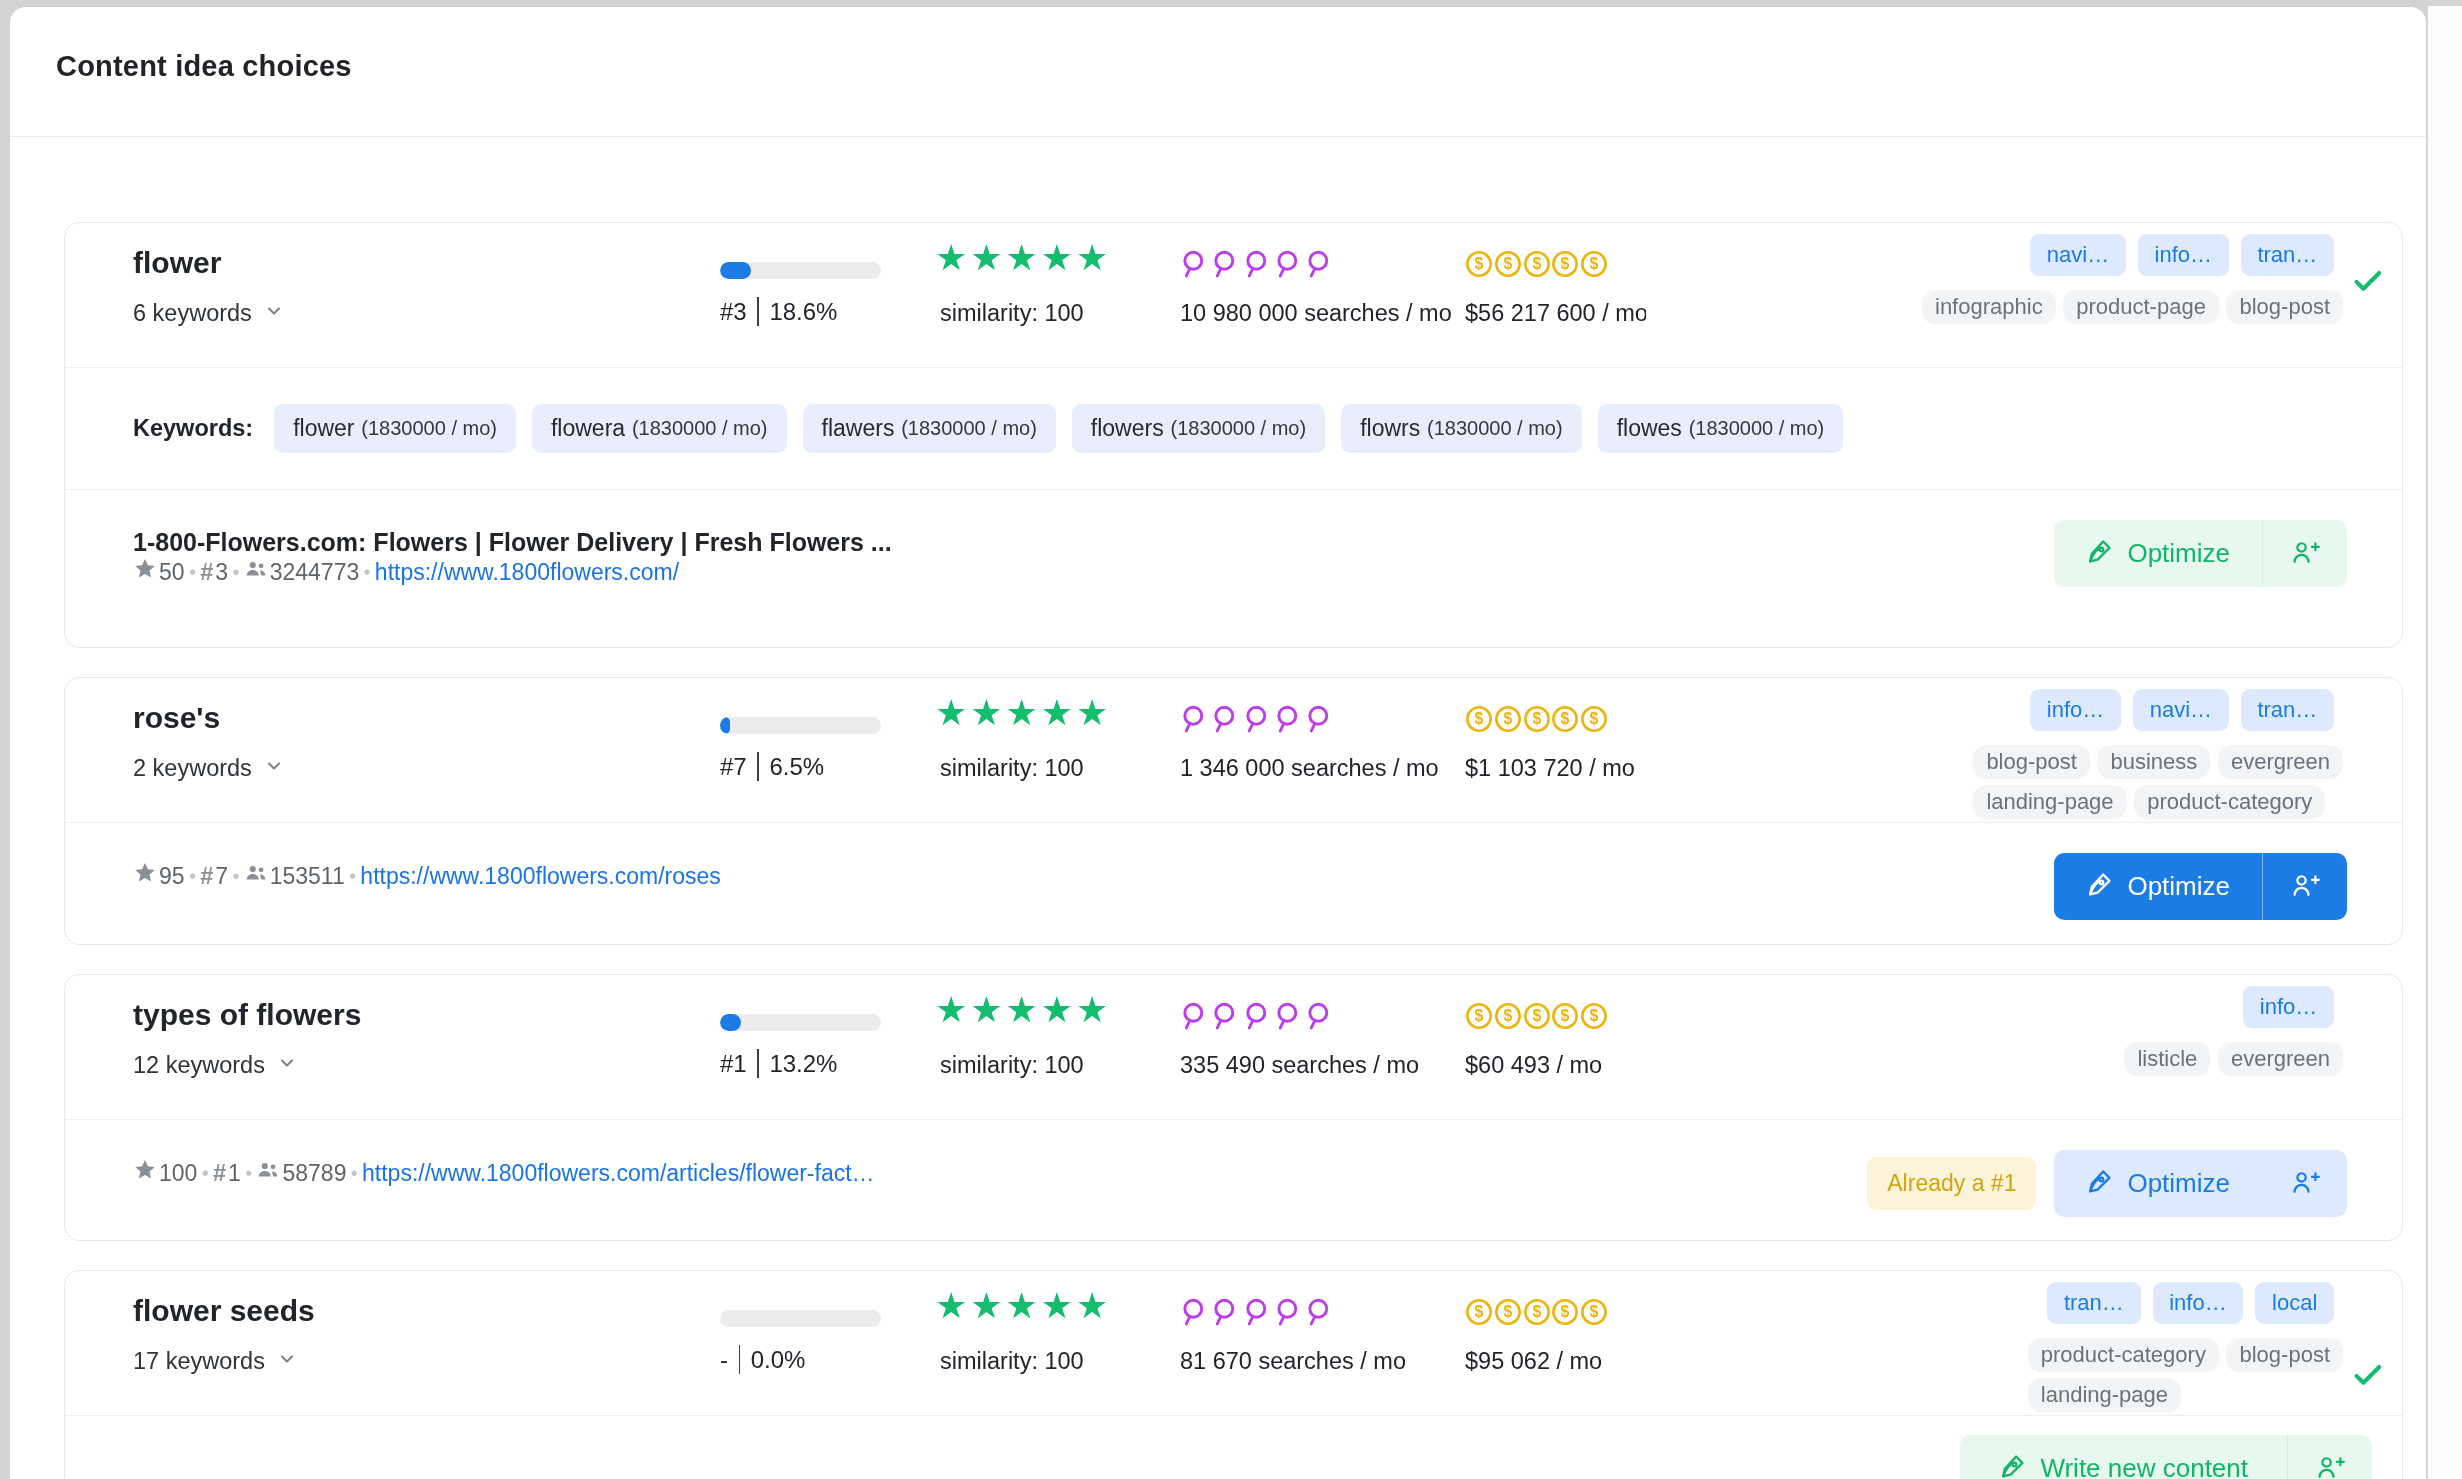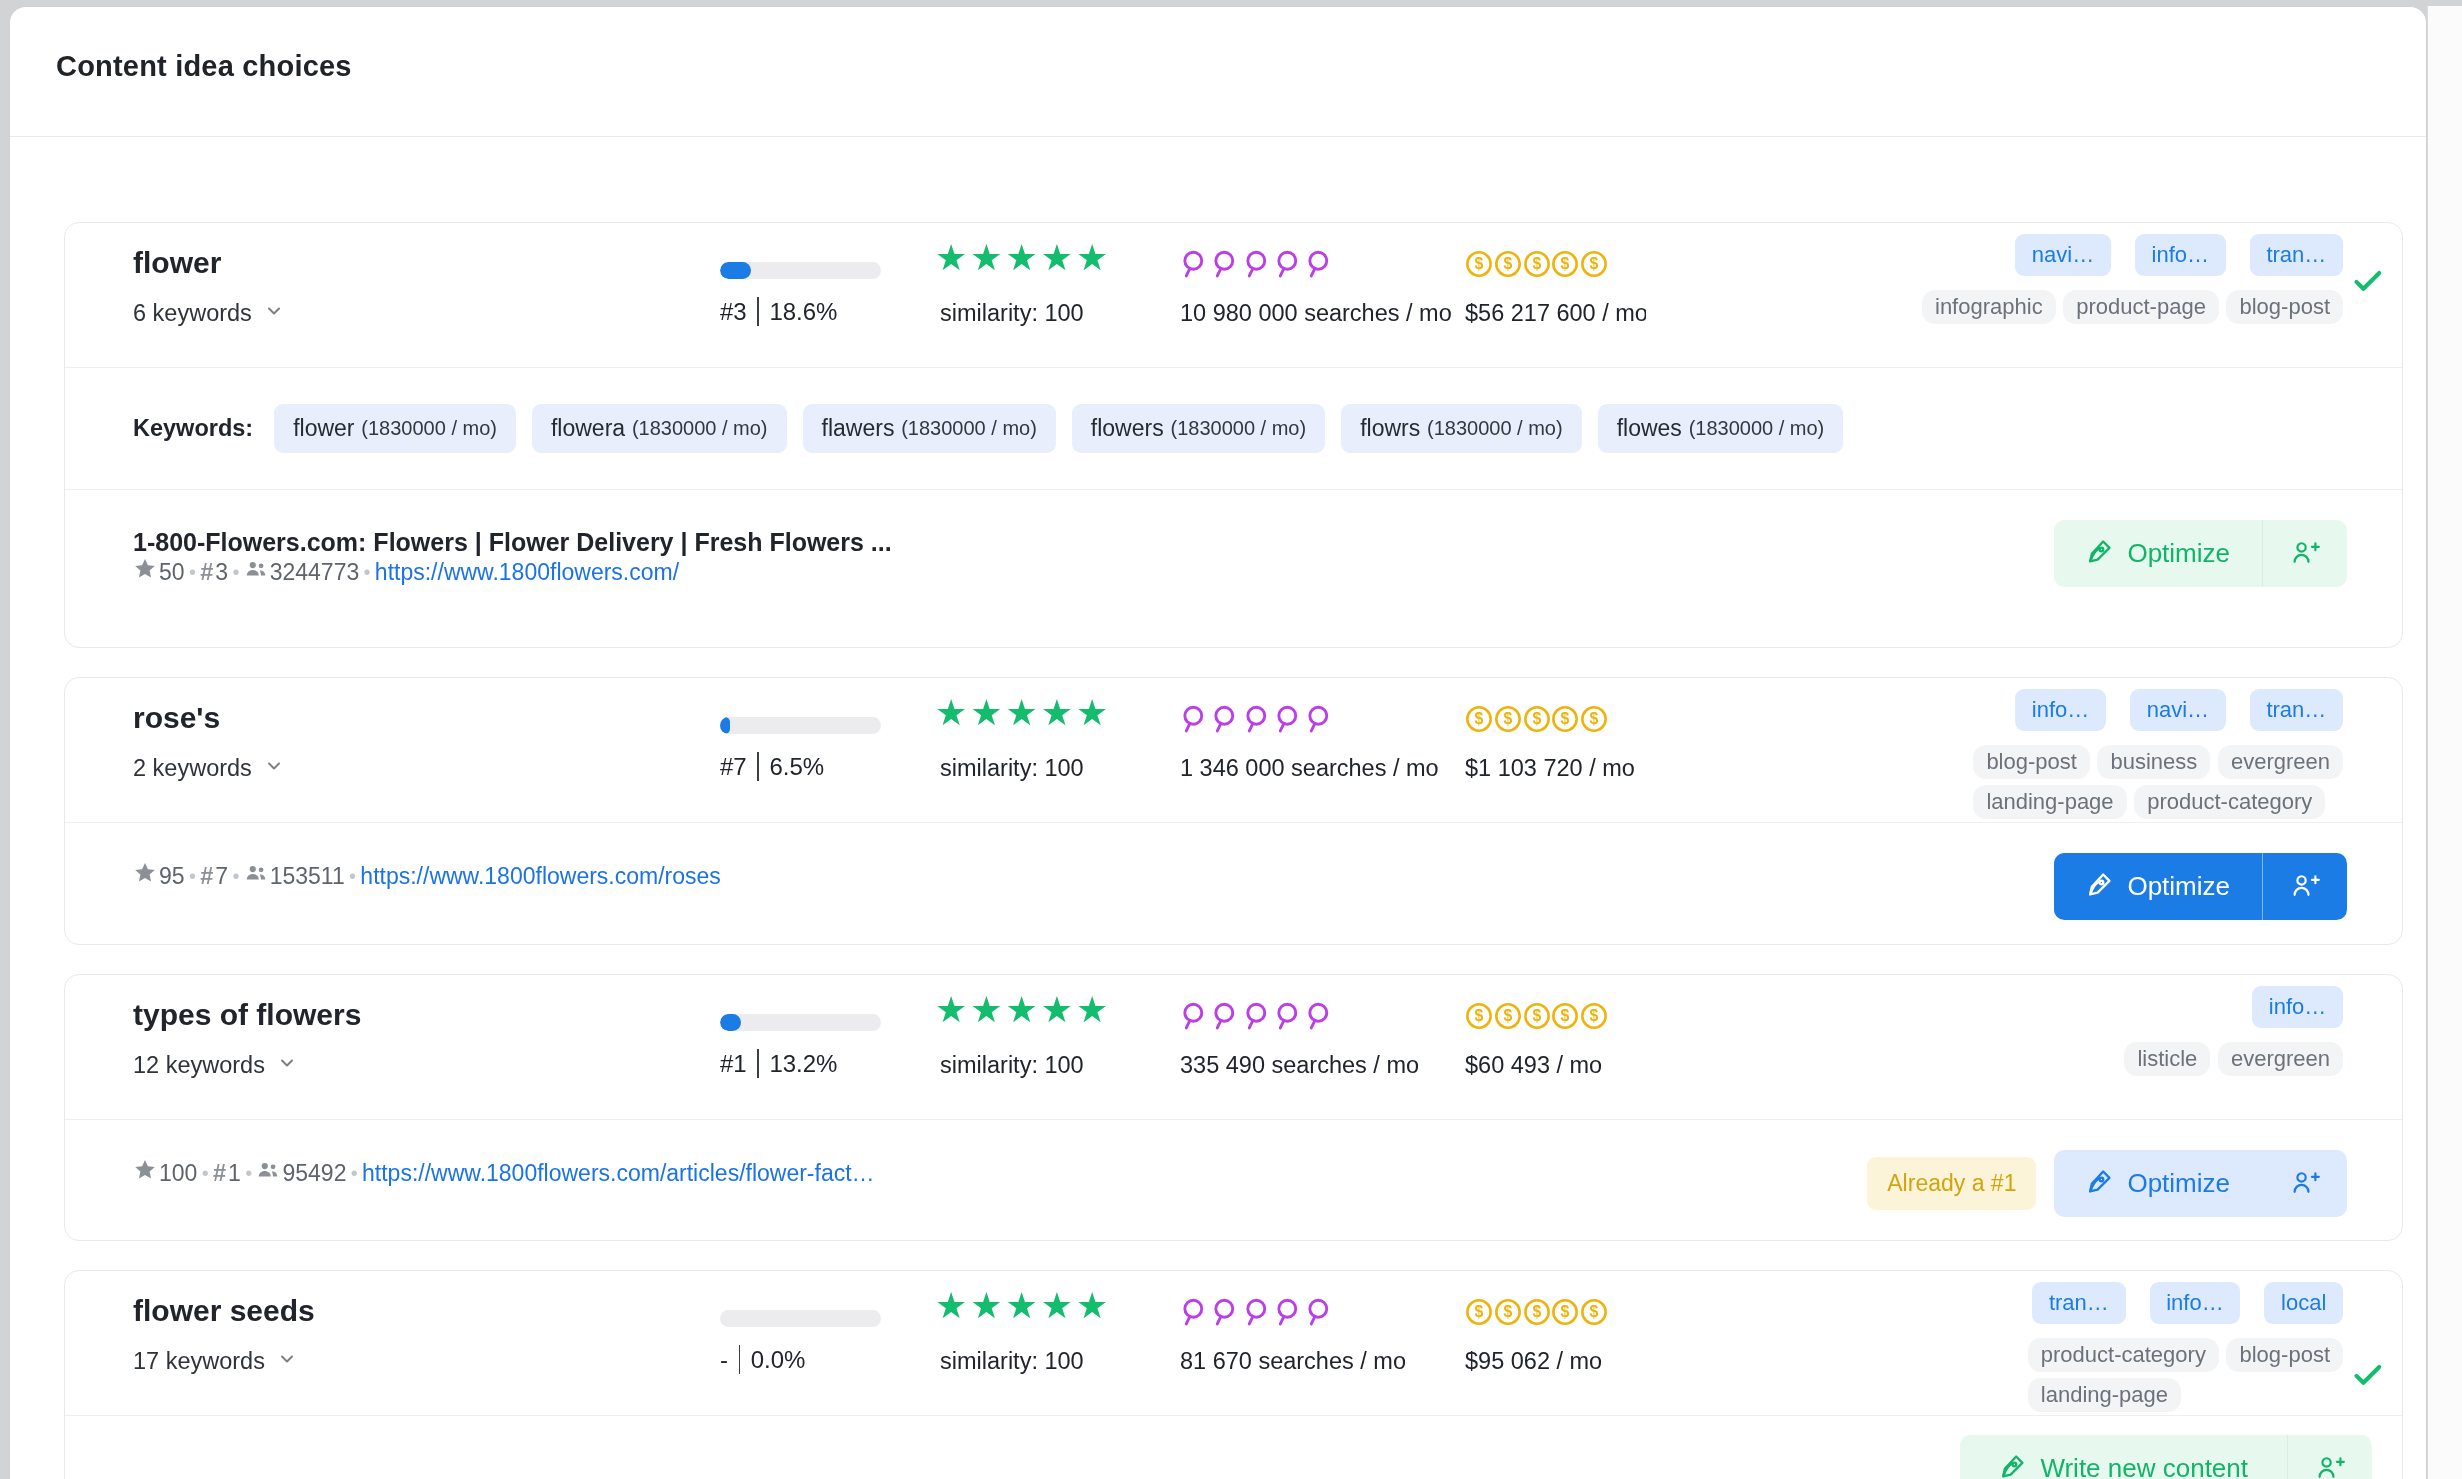--- a/index.html
+++ b/index.html
@@ -36,21 +36,21 @@
   .vdiv{width:1.5px;height:29px;background:#3a3f46}
   .stars{position:absolute;left:870px;top:13.7px;font-size:36px;letter-spacing:3px;color:var(--green)}
   .lbl{position:absolute;top:77px;font-size:23.5px;color:var(--ink);white-space:nowrap}
   .lbl.sim{left:875px}
   .mags{position:absolute;left:1115px;top:26px;display:flex;gap:2.3px}
   .mags svg{width:29px;height:32px;stroke:var(--purple)}
   .lbl.searches{left:1115px;width:292px;overflow:hidden}
   .coins{position:absolute;left:1400px;top:27px;display:flex;gap:0.8px}
   .coins svg{width:28px;height:28px}
   .lbl.cost{left:1400px;width:181px;overflow:hidden}
-  .intents{position:absolute;top:10.6px;right:59px;display:flex;gap:24px}
+  .intents{position:absolute;top:10.6px;right:68px;display:flex;gap:12px}
   .pill{background:var(--blue-pill-bg);color:var(--blue);font-size:22px;font-weight:500;
         padding:8.4px 16.7px;border-radius:9px;white-space:nowrap;cursor:pointer}
   .tagrows{position:absolute;top:67px;right:59px;display:flex;flex-direction:column;gap:6.8px;align-items:flex-start}
   .tagrow{display:flex;gap:7.6px;justify-content:flex-end}
   .tag{background:var(--tag-bg);color:var(--tag-text);font-size:22px;padding:3.8px 13px;border-radius:13px;white-space:nowrap}
   .check{position:absolute;right:18px;top:41px;width:33px;height:33px}
   .check.low{top:87px}
   .check svg{width:33px;height:33px;stroke:var(--green)}
   
   .kwrow{height:122px;border-top:0.8px solid var(--divider);display:flex;align-items:center;padding-left:68px}
@@ -461,21 +461,21 @@
             <span class="dot">•</span>
             <span class="hash">#</span>
             <span>1</span>
             <span class="dot">•</span>
             <span class="icn"><svg viewBox="0 0 26 24">
                 <circle cx="9.5" cy="7.8" r="3.4"></circle>
                 <path d="M3 19c0-3.6 2.9-6 6.5-6s6.5 2.4 6.5 6z"></path>
                 <circle cx="18.5" cy="8.6" r="2.6"></circle>
                 <path d="M17.4 13.4c3.2.3 5.6 2.5 5.6 5.6h-4.5"></path>
               </svg></span>
-            <span>95492</span>
+            <span>58789</span>
             <span class="dot">•</span>
             <a>https://www.1800flowers.com/articles/flower-fact…</a>
           </div>
           <div class="r-actions">
             <span class="note">Already a #1</span>
             <div class="btn lightblue">
               <span class="btn-main">
                 <span><svg viewBox="0 0 24 24" fill="none" stroke-width="1.9" stroke-linecap="round" stroke-linejoin="round">
                     <path d="M4 20c1.3-4.2 3.6-7.4 6.8-9.8"></path>
                     <path d="M14.2 4.6l5.2 5.2L9.6 19.6 3.4 21l1.4-6.2L14.2 4.6z"></path>

